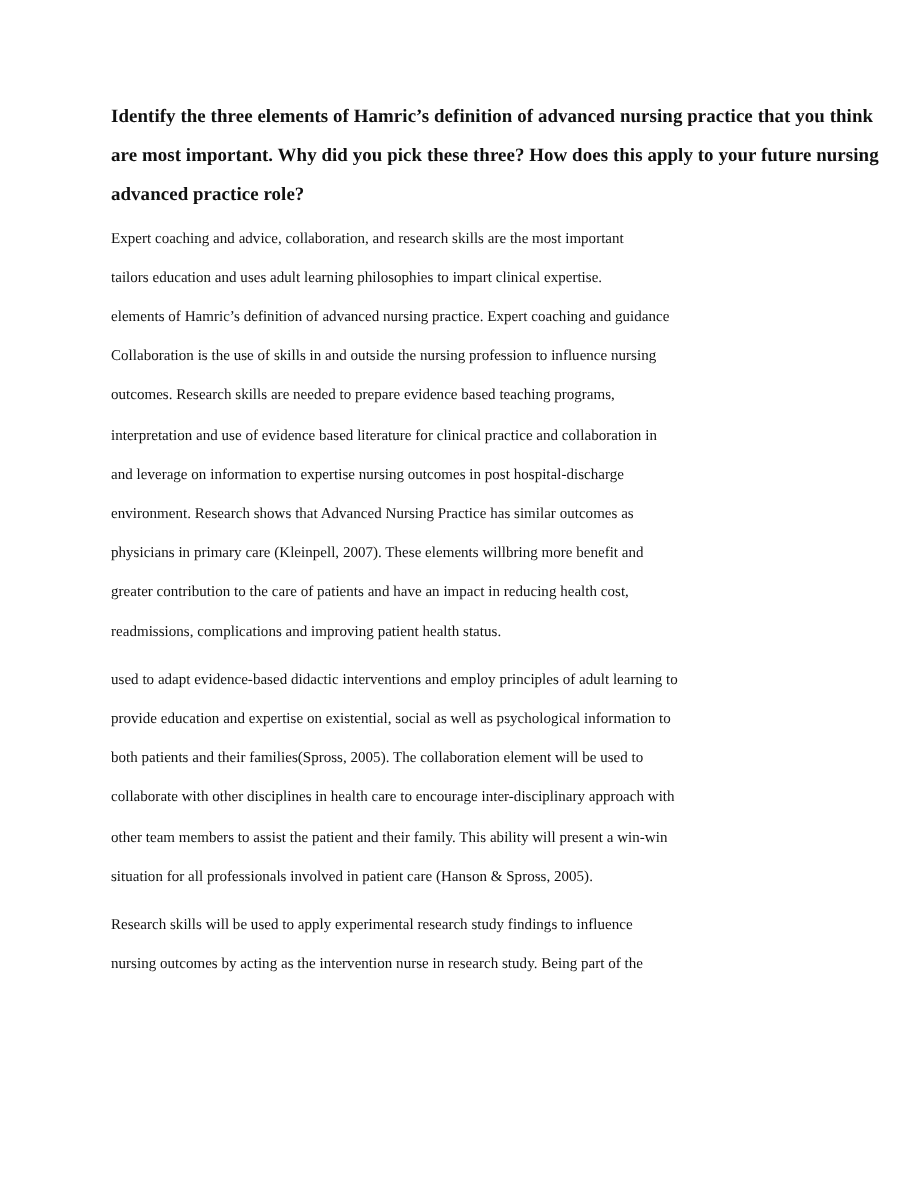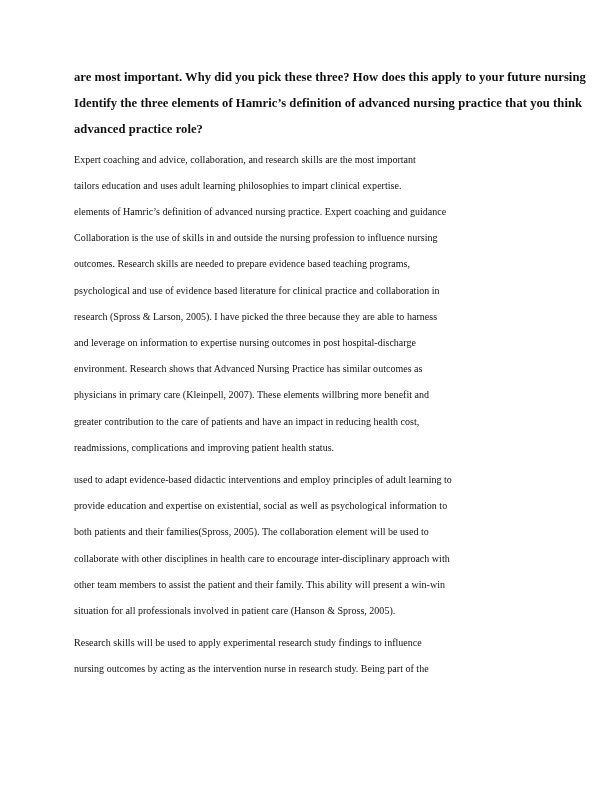--- a/index.html
+++ b/index.html
@@ -37,33 +37,32 @@
     .line {
       display: block;
       white-space: nowrap;
     }
   </style>
 </head>
 <body>
 
 <div class="page">
   <p class="question">
+    <span class="line">Identify the three elements of Hamric’s definition of advanced nursing practice that you think</span>
     <span class="line">are most important. Why did you pick these three? How does this apply to your future nursing</span>
-    <span class="line">Identify the three elements of Hamric’s definition of advanced nursing practice that you think</span>
     <span class="line">advanced practice role?</span>
   </p>
 
   <p class="para">
     <span class="line">Expert coaching and advice, collaboration, and research skills are the most important</span>
     <span class="line">tailors education and uses adult learning philosophies to impart clinical expertise.</span>
     <span class="line">elements of Hamric’s definition of advanced nursing practice. Expert coaching and guidance</span>
     <span class="line">Collaboration is the use of skills in and outside the nursing profession to influence nursing</span>
     <span class="line">outcomes. Research skills are needed to prepare evidence based teaching programs,</span>
-    <span class="line">psychological and use of evidence based literature for clinical practice and collaboration in</span>
-    <span class="line">research (Spross &amp; Larson, 2005). I have picked the three because they are able to harness</span>
+    <span class="line">interpretation and use of evidence based literature for clinical practice and collaboration in</span>
     <span class="line">and leverage on information to expertise nursing outcomes in post hospital-discharge</span>
     <span class="line">environment. Research shows that Advanced Nursing Practice has similar outcomes as</span>
     <span class="line">physicians in primary care (Kleinpell, 2007). These elements willbring more benefit and</span>
     <span class="line">greater contribution to the care of patients and have an impact in reducing health cost,</span>
     <span class="line">readmissions, complications and improving patient health status.</span>
   </p>
 
   <p class="para">
     <span class="line">used to adapt evidence-based didactic interventions and employ principles of adult learning to</span>
     <span class="line">provide education and expertise on existential, social as well as psychological information to</span>

